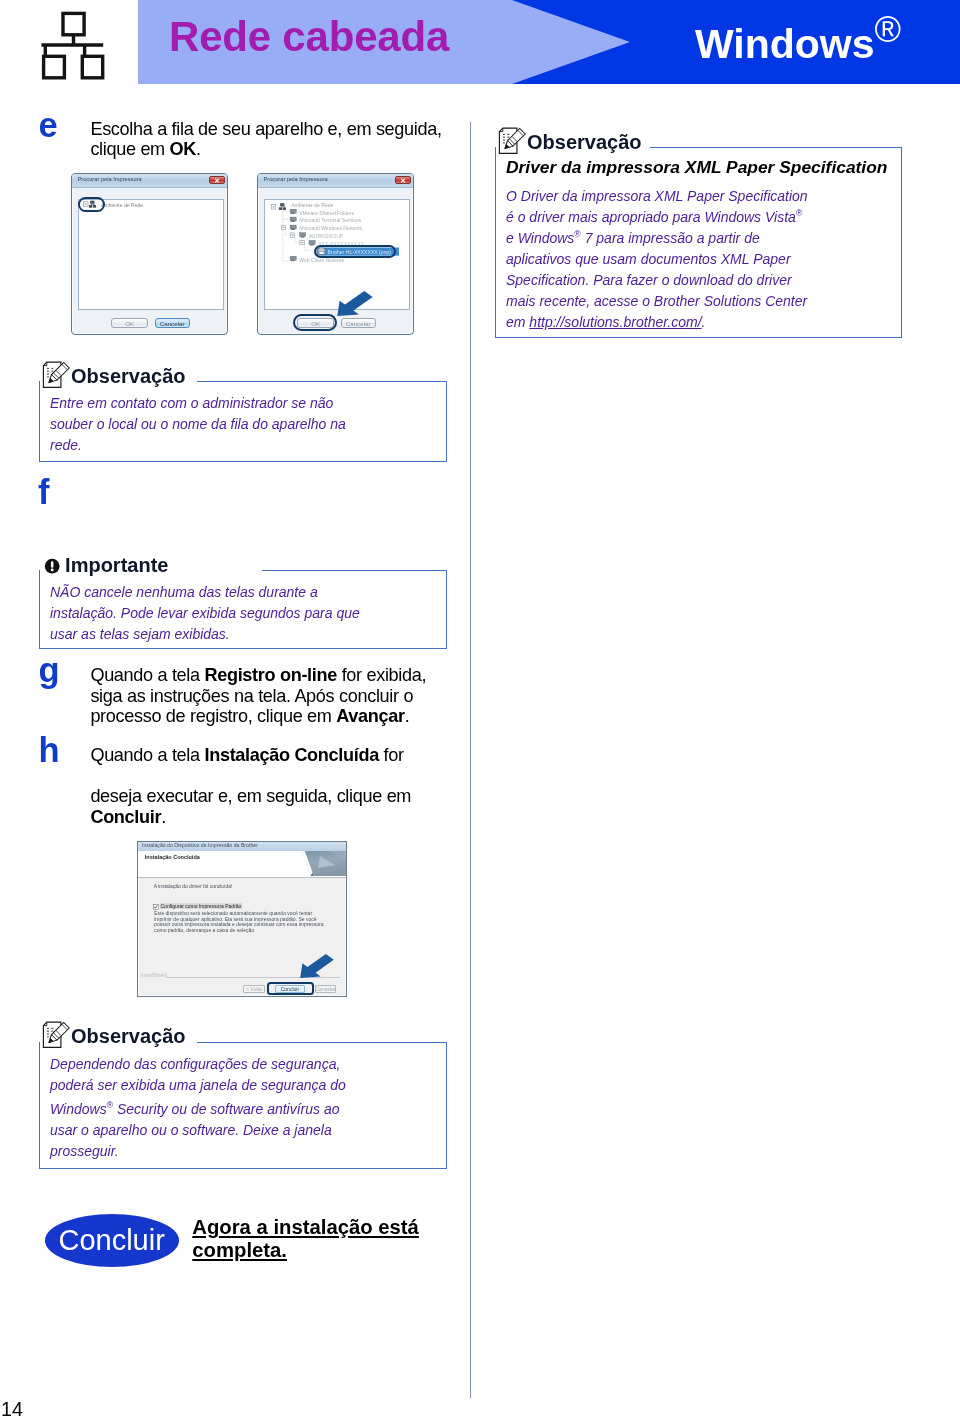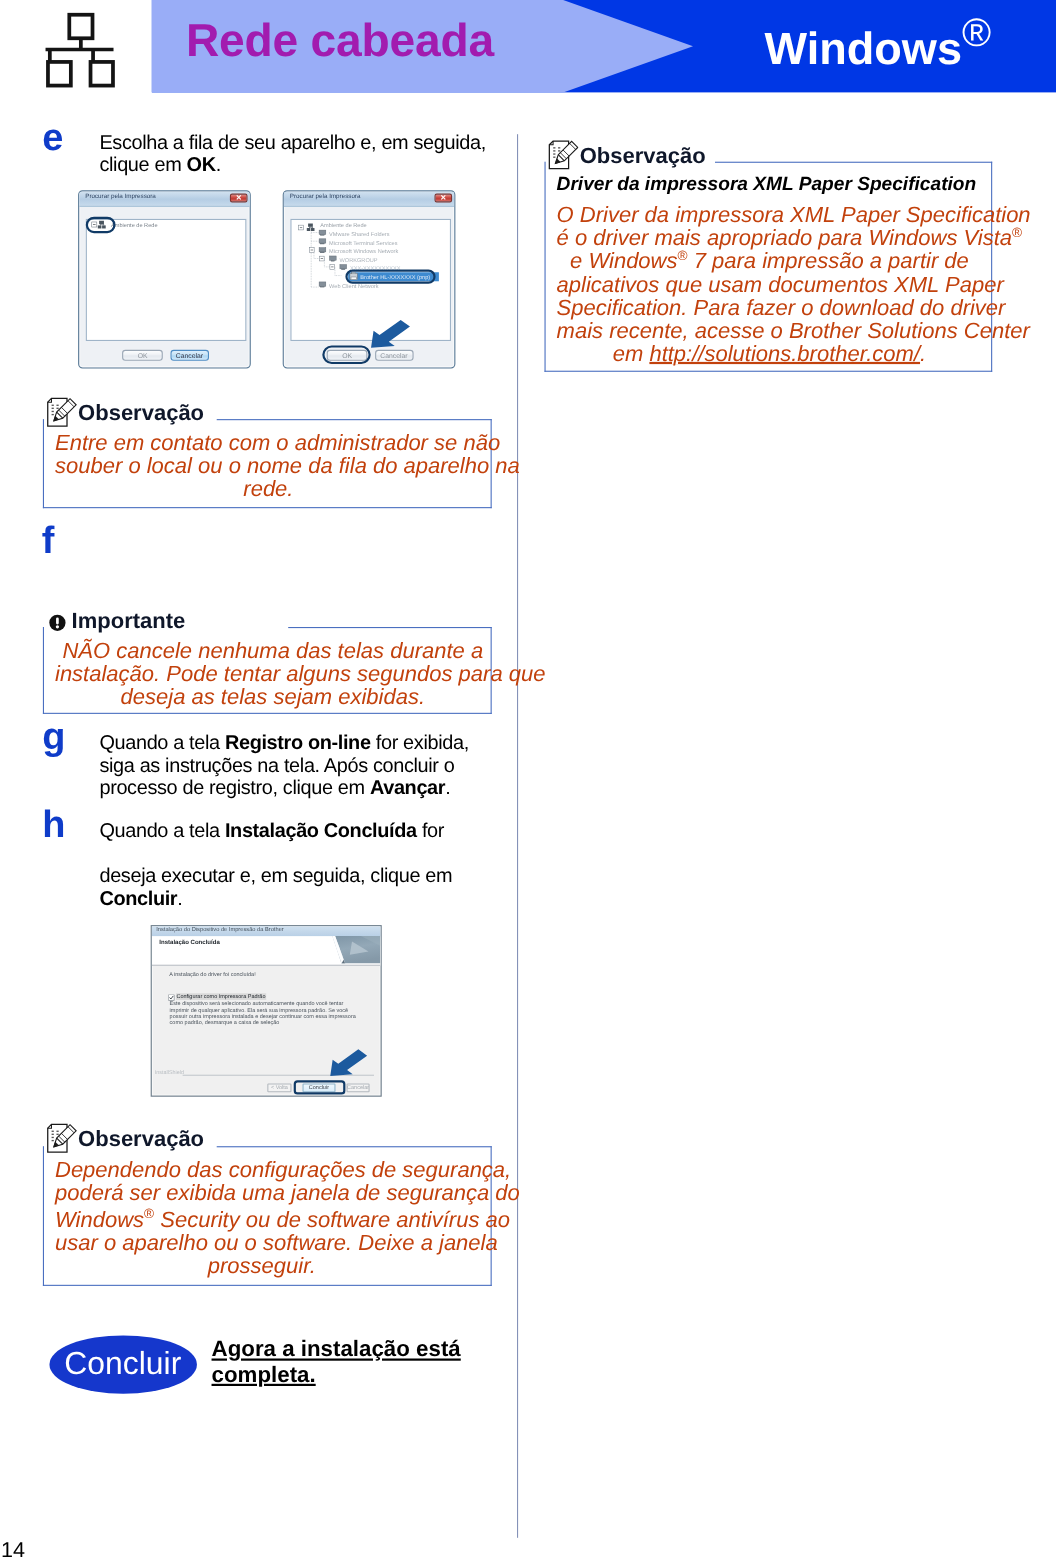--- a/index.html
+++ b/index.html
@@ -32,21 +32,21 @@
   
   .note{position:absolute;}
   .note .nbody{border:1px solid #4a6fc0;border-top:none;box-sizing:border-box;}
   .note .nhead{position:relative;height:30px;}
   .note .nhd-line{position:absolute;height:1px;background:#4a6fc0;top:30px;}
   .note .ntitle{position:absolute;font-size:20px;font-weight:bold;color:#0f172a;top:14.5px;
       line-height:20px;white-space:nowrap;}
   .note .nicon{position:absolute;left:1.8px;top:9.8px;width:29.5px;height:29.5px;}
   .note .nicon svg{display:block;}
   .note .nheading{font-style:italic;font-size:17.4px;font-weight:bold;line-height:21px;color:#000;}
-  .note .ntext{font-style:italic;font-size:20px;line-height:21px;color:#c2410c;text-align:center;}
+  .note .ntext{font-style:italic;font-size:14px;line-height:21px;color:#4c1d95;}
   .note .ntext .u{text-decoration:underline;}
 
   .note .nicon-imp{top:17.5px;left:4.9px;width:16.4px;height:16.4px;}
 
   
   .dlg{position:absolute;box-sizing:border-box;border:1px solid #5a7a96;border-radius:4px;
        background:#eef1f5;overflow:hidden;font-family:"Liberation Sans",sans-serif;
        box-shadow:0 0 0 1px rgba(255,255,255,.6) inset;}
   .dlg .tbar{height:13px;background:linear-gradient(#d2e2f0,#b5cde4 55%,#c6daec 100%);
        border-bottom:1px solid #9dbbd4;position:relative;}
@@ -306,22 +306,22 @@
           <svg viewBox="0 0 32 32" width="16.4" height="16.4">
             <use href="#ic-important"></use>
           </svg>
         </span>
       <span class="ntitle" style="left:26.1px;">Importante</span>
       <span class="nhd-line" style="left:222.6px;right:0;"></span>
     </div>
     <div class="nbody" style="padding:12px 0 3px 10px;">
       <div class="ntext">
           <div class="tl">NÃO cancele nenhuma das telas durante a</div>
-          <div class="tl">instalação. Pode tentar alguns segundos para que</div>
-          <div class="tl">deseja as telas sejam exibidas.</div>
+          <div class="tl">instalação. Pode levar exibida segundos para que</div>
+          <div class="tl">usar as telas sejam exibidas.</div>
         </div>
     </div>
   </div>
 
   <div class="step-letter" style="left:38.5px;top:653px;">g</div>
   <div class="step-text" style="left:90.4px;top:665px;width:380px;">
     <span>Quando a tela </span><b>Registro on-line</b><span> for exibida,</span><br>
     <span>siga as instruções na tela. Após concluir o</span><br>
     <span>processo de registro, clique em </span><b>Avançar</b><span>.</span>
   </div>

